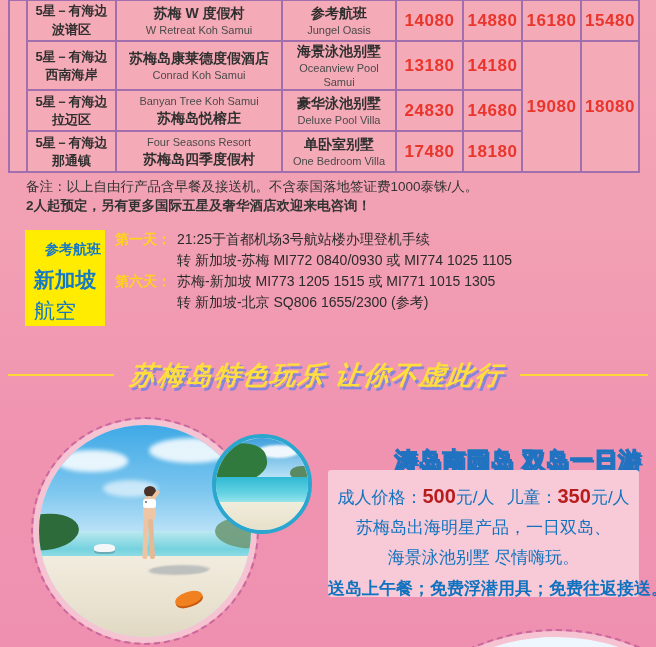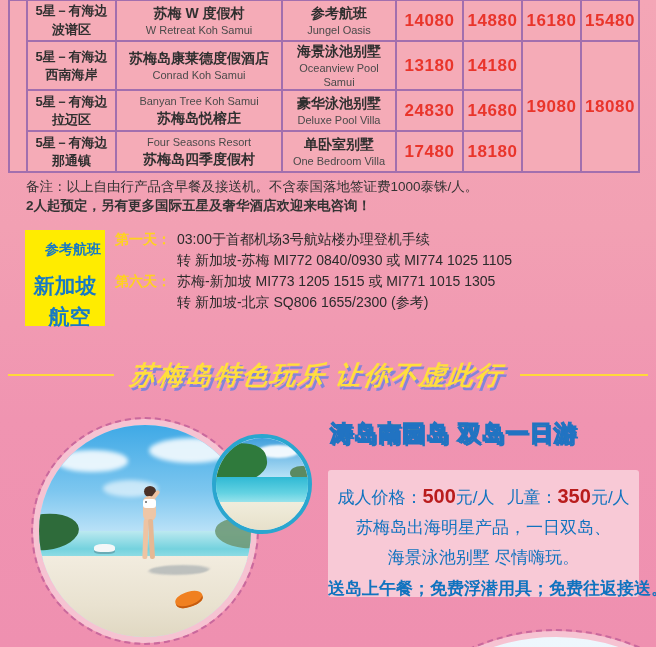--- a/index.html
+++ b/index.html
@@ -25,22 +25,22 @@
   
   .notes{position:absolute; left:26px; top:177px; width:604px; color:#333;}
   .notes-line1{font-size:13.5px; line-height:19px;}
   .notes-line2{font-size:13.5px; line-height:19px; font-weight:bold;}
   
   .flight-box{
     position:absolute; left:25px; top:230px; width:80px; height:96px;
     background:#ffec00; text-align:center; color:#1779c4;
   }
   .flight-box-l1{font-size:14px; font-weight:bold; margin-top:11px;margin-left:16px;}
-  .flight-box-l2{font-size:21px; font-weight:bold; margin-top:13px;}
-  .flight-box-l3{font-size:21px; font-weight:bold; margin-top:3px; text-align:center; padding-left:9px;}
+  .flight-box-l2{font-size:21px; font-weight:bold; margin-top:7px;}
+  .flight-box-l3{font-size:21px; font-weight:normal; margin-top:3px; text-align:left; padding-left:9px;}
   .flight-lines{position:absolute; left:115px; top:229px; width:530px; font-size:14px; color:#2b2b2b; line-height:21px;}
   .day-label{color:#ffd21e; font-weight:bold; display:inline-block; width:62px;}
   .flight-indent{padding-left:62px;}
   
   .banner{
     position:absolute; left:0; top:358px; width:656px; height:34px;
     display:flex; align-items:center; justify-content:center;
   }
   .banner-rule{border-top:2px solid #ffd93a; height:0;}
   .rule-left{width:106px; margin-right:16px;}
@@ -97,21 +97,21 @@
   .sc-c2{left:15%; top:20%; width:30%; height:10%; opacity:.7;}
   .sc-mount{position:absolute; left:-16%; top:6%; width:72%; height:42%;
     background:#2f7a3c; border-radius:45%; transform:rotate(-8deg);}
   .sc-rock{position:absolute; right:-6%; top:30%; width:26%; height:16%;
     background:#5b8a62; border-radius:50%;}
   .sc-sea{position:absolute; left:0; top:42%; right:0; height:32%;
     background:linear-gradient(180deg,#2fb9d4 0%,#63d2e2 55%,#aeeaf0 100%);}
   .sc-sand{position:absolute; left:0; top:70%; right:0; height:30%;
     background:linear-gradient(180deg,#f0eddc 0%,#e7e0ca 100%);}
   .tour-title{
-    position:absolute; left:330px; top:418px; width:312px; text-align:left;
+    position:absolute; left:330px; top:445px; width:312px; text-align:right;
     font-size:23px; font-weight:bold; letter-spacing:1px; color:#ffe400;
     -webkit-text-stroke:1.2px #2173c2; text-shadow:2px 2px 0 #2173c2;
     white-space:nowrap;
   }
   .info-box{
     position:absolute; left:328px; top:470px; width:311px; height:127px;
     background:#f8c9d6; border-radius:3px; text-align:center; color:#1173bf;
   }
   .info-line1{font-size:17px; margin-top:15px; white-space:nowrap;}
   .price-red{color:#b91c1c; font-weight:bold; font-size:20px;}
@@ -217,21 +217,21 @@
     <div class="notes-line1">备注：以上自由行产品含早餐及接送机。不含泰国落地签证费1000泰铢/人。</div>
     <div class="notes-line2">2人起预定，另有更多国际五星及奢华酒店欢迎来电咨询！</div>
   </div>
 
   <div class="flight-box">
     <div class="flight-box-l1">参考航班</div>
     <div class="flight-box-l2">新加坡</div>
     <div class="flight-box-l3">航空</div>
   </div>
   <div class="flight-lines">
-    <div><span class="day-label">第一天：</span><span>03:00于首都机场3号航站楼办理登机手续</span></div>
+    <div><span class="day-label">第一天：</span><span>21:25于首都机场3号航站楼办理登机手续</span></div>
     <div class="flight-indent">转 新加坡-苏梅 MI772 0840/0930 或 MI774 1025 1105</div>
     <div><span class="day-label">第六天：</span><span>苏梅-新加坡 MI773 1205 1515 或 MI771 1015 1305</span></div>
     <div class="flight-indent">转 新加坡-北京 SQ806 1655/2300 (参考)</div>
   </div>
 
   <div class="banner">
     <div class="banner-rule rule-left"></div>
     <div class="banner-title">苏梅岛特色玩乐 让你不虚此行</div>
     <div class="banner-rule rule-right"></div>
   </div>

